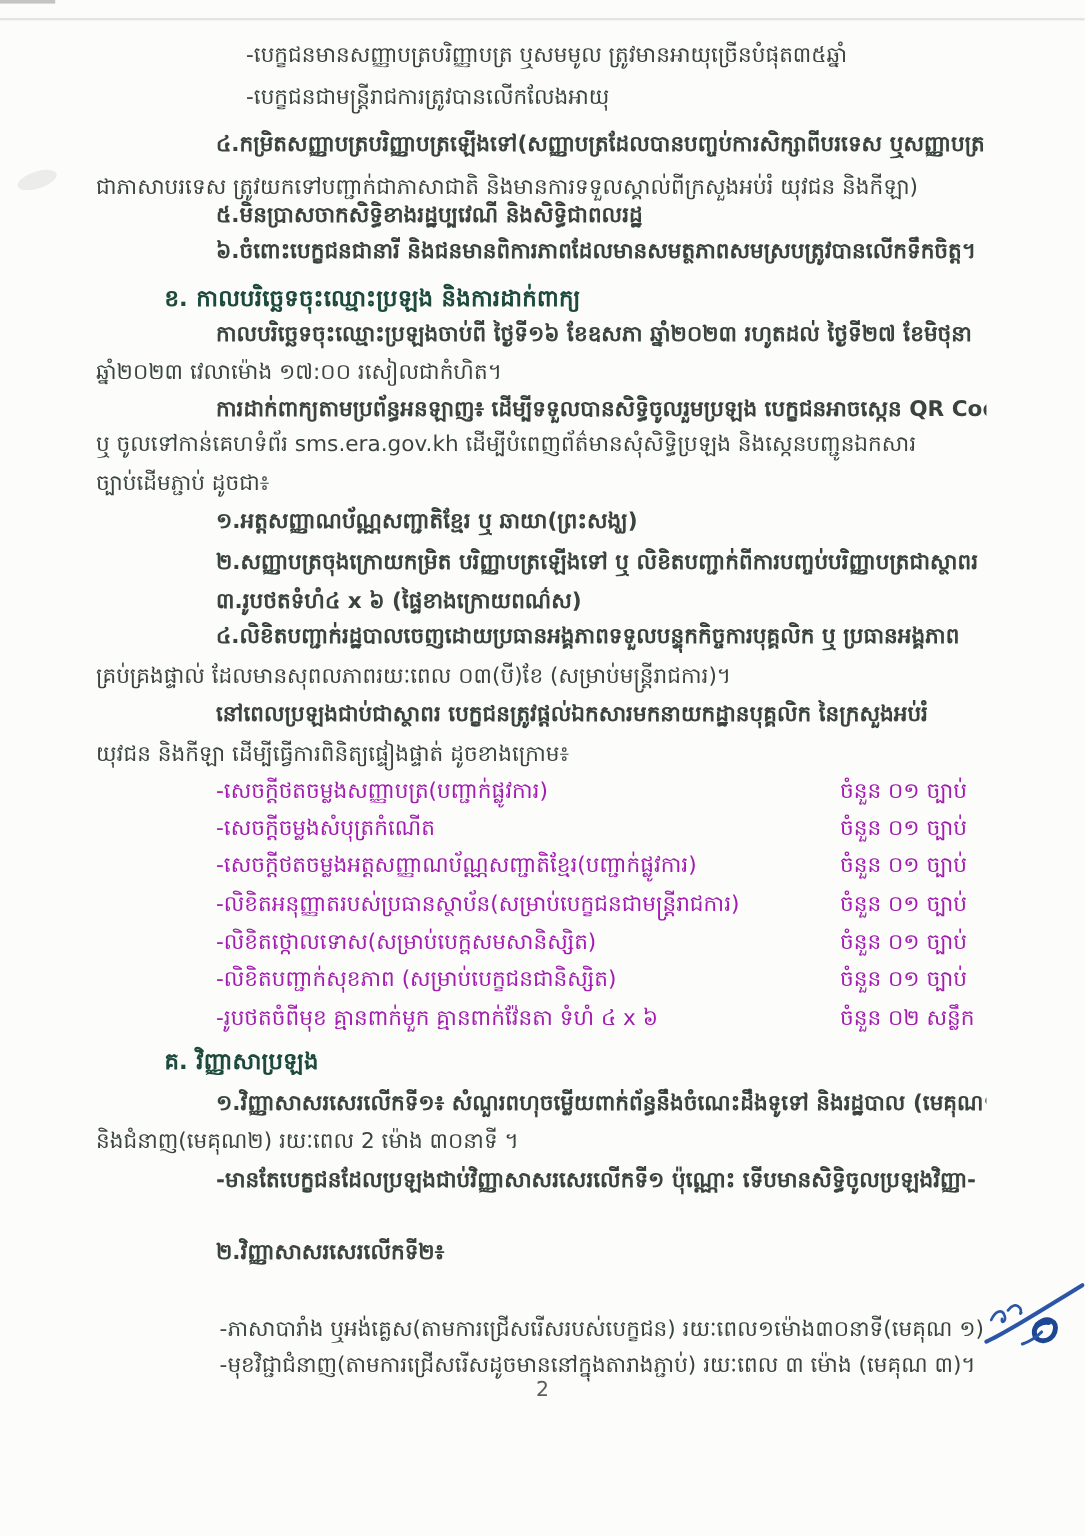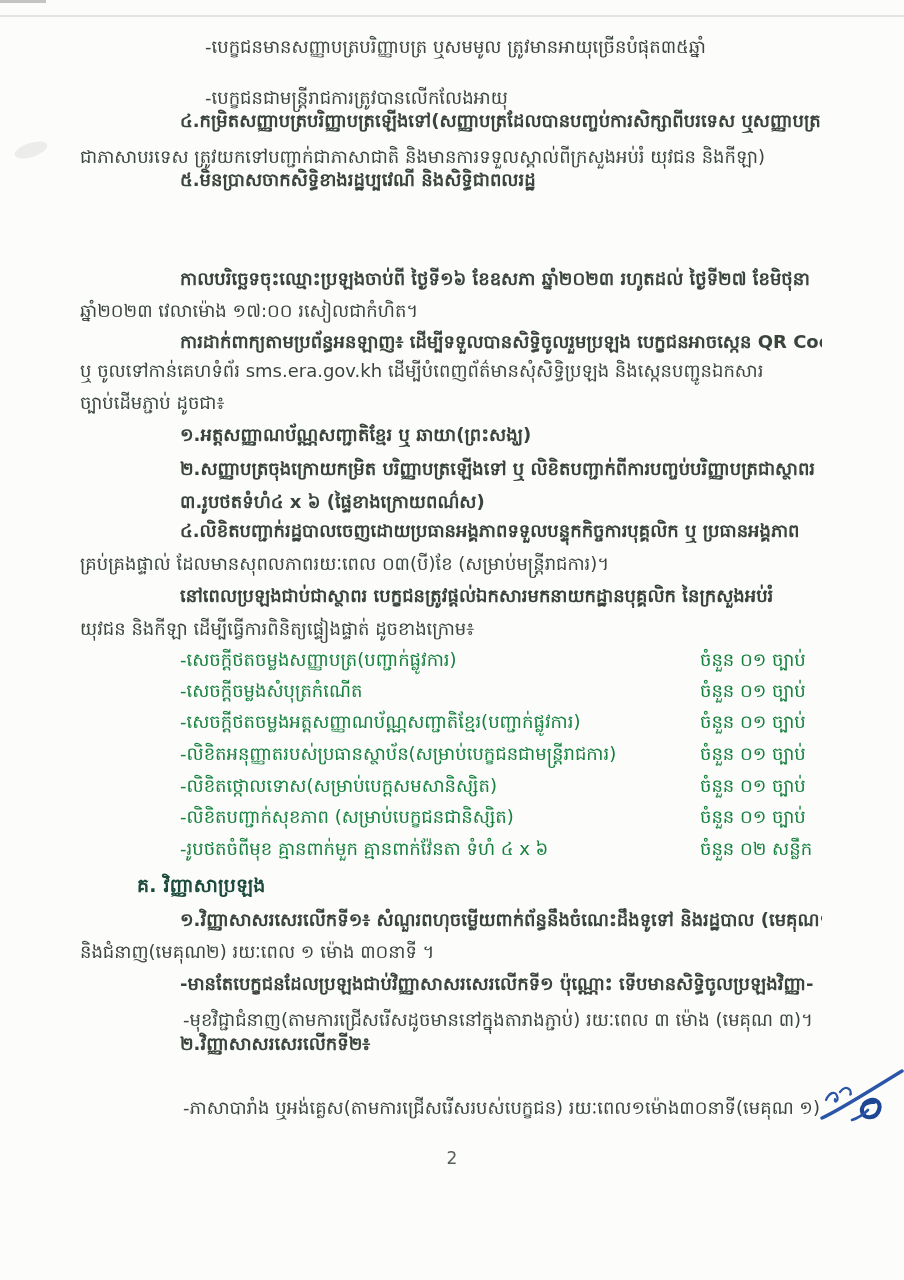--- a/index.html
+++ b/index.html
@@ -48,21 +48,21 @@
     font-size:19px;
     line-height:30px;
     font-weight:700;
     color:#1c4a3c;
     letter-spacing:0.2px;
     white-space:nowrap;
     overflow:hidden;
   }
   .doc-row{
     position:absolute;left:80px;right:82px;height:30px;
-    font-size:18px;line-height:28px;color:#15803d;
+    font-size:18px;line-height:28px;color:#a21caf;
     white-space:nowrap;overflow:hidden;
   }
   .doc-row .lbl{
     position:absolute;left:100px;top:0;max-width:510px;
     overflow:hidden;white-space:nowrap;
   }
   .doc-row .cnt{
     position:absolute;left:620px;top:0;
   }
   .page-number{
@@ -79,25 +79,27 @@
 
 <div class="page">
 
   <div class="scan-corner-mark"></div>
   <div class="scan-top-line"></div>
   <div class="scan-smudge"></div>
 
   <div class="doc">
 
     <div class="ln ind-a" style="top:33px">-បេក្ខជនមានសញ្ញាបត្របរិញ្ញាបត្រ ឬសមមូល ត្រូវមានអាយុច្រើនបំផុត៣៥ឆ្នាំ</div>
-    <div class="ln ind-a" style="top:84px">-បេក្ខជនជាមន្ត្រីរាជការត្រូវបានលើកលែងអាយុ</div>
+    <div class="ln ind-a" style="top:68px">-បេក្ខជនជាមន្ត្រីរាជការត្រូវបានលើកលែងអាយុ</div>
     <div class="ln ind-b" style="top:107px">៤.កម្រិតសញ្ញាបត្របរិញ្ញាបត្រឡើងទៅ(សញ្ញាបត្រដែលបានបញ្ចប់ការសិក្សាពីបរទេស ឬសញ្ញាបត្រ</div>
     <div class="ln" style="top:143px">ជាភាសាបរទេស ត្រូវយកទៅបញ្ជាក់ជាភាសាជាតិ និងមានការទទួលស្គាល់ពីក្រសួងអប់រំ យុវជន និងកីឡា)</div>
     <div class="ln ind-b" style="top:166px">៥.មិនប្រាសចាកសិទ្ធិខាងរដ្ឋប្បវេណី និងសិទ្ធិជាពលរដ្ឋ</div>
+    <div class="ln ind-b" style="top:196px">៦.ចំពោះបេក្ខជនជានារី និងជនមានពិការភាពដែលមានសមត្ថភាពសមស្របត្រូវបានលើកទឹកចិត្ត។</div>
 
+    <div class="heading" style="top:234px">ខ. កាលបរិច្ឆេទចុះឈ្មោះប្រឡង និងការដាក់ពាក្យ</div>
 
     <div class="ln ind-b" style="top:265px">កាលបរិច្ឆេទចុះឈ្មោះប្រឡងចាប់ពី ថ្ងៃទី១៦ ខែឧសភា ឆ្នាំ២០២៣ រហូតដល់ ថ្ងៃទី២៧  ខែមិថុនា</div>
     <div class="ln" style="top:297px">ឆ្នាំ២០២៣ វេលាម៉ោង ១៧:០០ រសៀលជាកំហិត។</div>
     <div class="ln ind-b" style="top:328px">ការដាក់ពាក្យតាមប្រព័ន្ធអនឡាញ៖ ដើម្បីទទួលបានសិទ្ធិចូលរួមប្រឡង បេក្ខជនអាចស្កេន QR Code</div>
     <div class="ln" style="top:357px">ឬ ចូលទៅកាន់គេហទំព័រ sms.era.gov.kh ដើម្បីបំពេញព័ត៌មានសុំសិទ្ធិប្រឡង និងស្កេនបញ្ជូនឯកសារ</div>
     <div class="ln" style="top:389px">ច្បាប់ដើមភ្ជាប់ ដូចជា៖</div>
     <div class="ln ind-b" style="top:421px">១.អត្តសញ្ញាណប័ណ្ណសញ្ជាតិខ្មែរ ឬ ឆាយា(ព្រះសង្ឃ)</div>
     <div class="ln ind-b" style="top:455px">២.សញ្ញាបត្រចុងក្រោយកម្រិត បរិញ្ញាបត្រឡើងទៅ ឬ លិខិតបញ្ជាក់ពីការបញ្ចប់បរិញ្ញាបត្រជាស្ថាពរ</div>
     <div class="ln ind-b" style="top:488px">៣.រូបថតទំហំ៤ x ៦ (ផ្ទៃខាងក្រោយពណ៌ស)</div>
     <div class="ln ind-b" style="top:517px">៤.លិខិតបញ្ជាក់រដ្ឋបាលចេញដោយប្រធានអង្គភាពទទួលបន្ទុកកិច្ចការបុគ្គលិក  ឬ  ប្រធានអង្គភាព</div>
@@ -130,24 +132,24 @@
       <span class="cnt">ចំនួន ០១ ច្បាប់</span>
     </div>
     <div class="doc-row" style="top:835px">
       <span class="lbl">-រូបថតចំពីមុខ គ្មានពាក់មួក គ្មានពាក់វ៉ែនតា ទំហំ ៤ x ៦</span>
       <span class="cnt">ចំនួន ០២ សន្លឹក</span>
     </div>
 
     <div class="heading" style="top:870px">គ. វិញ្ញាសាប្រឡង</div>
 
     <div class="ln ind-b" style="top:906px">១.វិញ្ញាសាសរសេរលើកទី១៖ សំណួរពហុចម្លើយពាក់ព័ន្ធនឹងចំណេះដឹងទូទៅ និងរដ្ឋបាល (មេគុណ១)</div>
-    <div class="ln" style="top:938px">និងជំនាញ(មេគុណ២) រយៈពេល ១ ម៉ោង ៣០នាទី ។</div>
+    <div class="ln" style="top:938px">និងជំនាញ(មេគុណ២) រយៈពេល 2 ម៉ោង ៣០នាទី ។</div>
     <div class="ln ind-b" style="top:970px">-មានតែបេក្ខជនដែលប្រឡងជាប់វិញ្ញាសាសរសេរលើកទី១ ប៉ុណ្ណោះ ទើបមានសិទ្ធិចូលប្រឡងវិញ្ញា-</div>
     <div class="ln ind-b" style="top:1030px">២.វិញ្ញាសាសរសេរលើកទី២៖</div>
-    <div class="ln ind-c" style="top:1006px">-មុខវិជ្ជាជំនាញ(តាមការជ្រើសរើសដូចមាននៅក្នុងតារាងភ្ជាប់) រយៈពេល ៣ ម៉ោង (មេគុណ ៣)។</div>
+    <div class="ln ind-c" style="top:1124px">-មុខវិជ្ជាជំនាញ(តាមការជ្រើសរើសដូចមាននៅក្នុងតារាងភ្ជាប់) រយៈពេល ៣ ម៉ោង (មេគុណ ៣)។</div>
     <div class="ln ind-c" style="top:1094px">-ភាសាបារាំង ឬអង់គ្លេស(តាមការជ្រើសរើសរបស់បេក្ខជន) រយៈពេល១ម៉ោង៣០នាទី(មេគុណ ១) ។</div>
 
     <svg class="signature" viewBox="0 0 88 58">
       <path d="M4,50 C22,42 56,20 84,3" fill="none" stroke="#2b56a8" stroke-width="3.4" stroke-linecap="round"></path>
       <path d="M46,36 c9,-8 18,-3 15,6 c-3,9 -16,10 -17,1 c-1,-6 6,-10 12,-9" fill="none" stroke="#1d4793" stroke-width="4.2" stroke-linecap="round"></path>
       <path d="M8,32 c3,-7 9,-10 11,-4 c2,5 -3,8 -2,3" fill="none" stroke="#2b56a8" stroke-width="2.2" stroke-linecap="round"></path>
       <path d="M22,24 c3,-4 7,-6 10,-2 c2,3 -1,6 1,4" fill="none" stroke="#2b56a8" stroke-width="2.2" stroke-linecap="round"></path>
       <path d="M34,52 c6,-2 12,-6 16,-10" fill="none" stroke="#2b56a8" stroke-width="2.6" stroke-linecap="round"></path>
     </svg>
 

